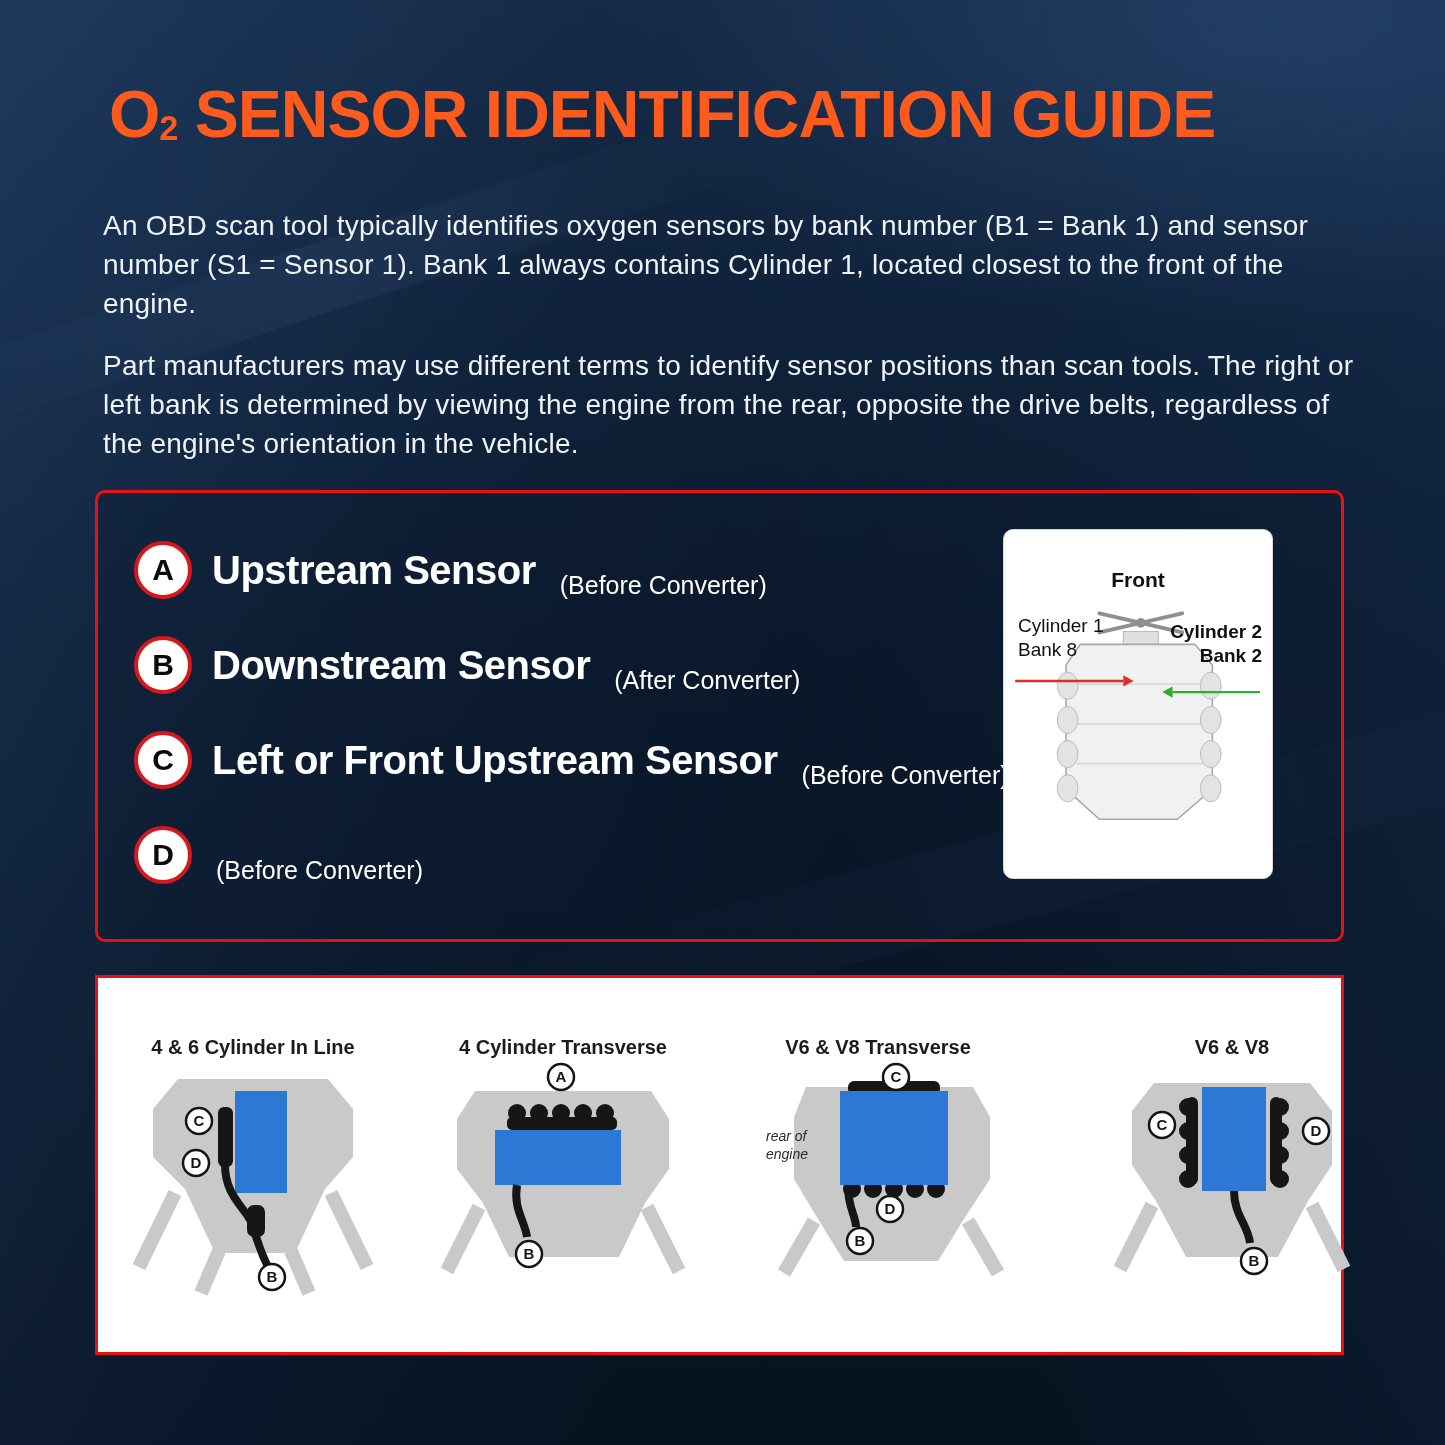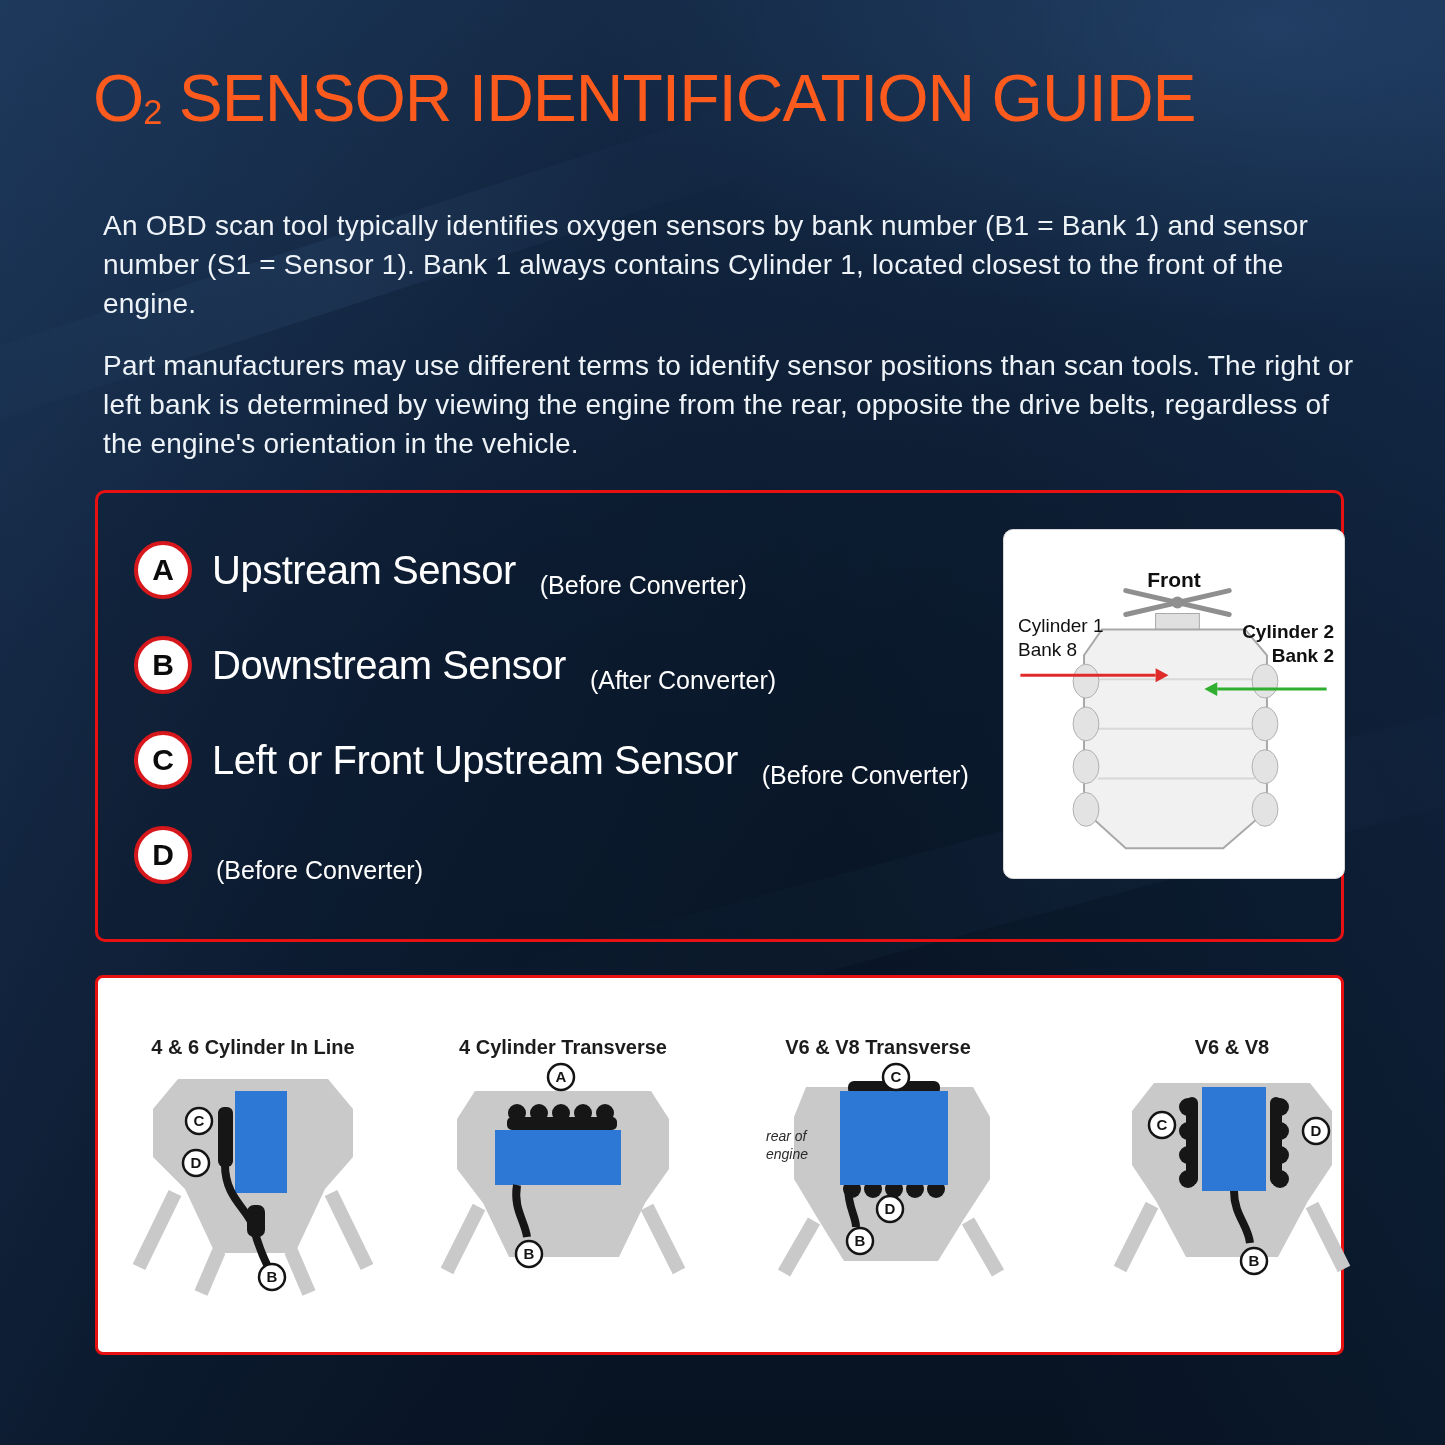--- a/index.html
+++ b/index.html
@@ -11,50 +11,50 @@
       linear-gradient(112deg, rgba(44,80,128,0.45) 0%, rgba(24,48,86,0.22) 34%, transparent 58%),
       linear-gradient(250deg, rgba(28,60,104,0.35) 0%, transparent 46%),
       linear-gradient(180deg, #12263f 0%, #0a1729 45%, #081322 100%);
   }
   .streak{position:absolute;pointer-events:none;}
   .streak1{left:-120px;top:240px;width:900px;height:70px;transform:rotate(-18deg);
     background:linear-gradient(90deg,transparent,rgba(90,130,180,0.10),transparent);}
   .streak2{left:500px;top:820px;width:1100px;height:90px;transform:rotate(-15deg);
     background:linear-gradient(90deg,transparent,rgba(70,110,160,0.08),transparent);}
 
-  .title{position:absolute;left:93px;top:60px;margin:0;font-size:66px;font-weight:normal;
+  .title{position:absolute;left:93px;top:60px;margin:16px;font-size:66px;font-weight:bold;
     color:#fd5a1e;letter-spacing:-1px;white-space:nowrap;}
   .title .sub{font-size:0.52em;vertical-align:-0.10em;}
 
   .para{position:absolute;left:95px;width:1268px;margin:8px;color:#eef3f8;
     font-size:28px;line-height:1.40;letter-spacing:0.2px;}
   .para1{top:198px;}
   .para2{top:338px;}
 
   
   .legend{position:absolute;left:95px;top:490px;width:1249px;height:452px;
     border:3px solid #e81111;border-radius:10px;background:rgba(12,24,44,0.28);box-sizing:border-box;}
   .legend-row{position:absolute;left:36px;display:flex;align-items:center;gap:20px;white-space:nowrap;}
   .row-a{top:48px}.row-b{top:143px}.row-c{top:238px}.row-d{top:333px}
   .badge{width:50px;height:50px;border-radius:50%;background:#ffffff;border:4px solid #d6181c;
     color:#0b0b0b;font-size:30px;font-weight:bold;display:flex;align-items:center;justify-content:center;flex:0 0 auto;}
-  .legend-label{color:#ffffff;font-size:40px;font-weight:normal;letter-spacing:-0.5px;}
+  .legend-label{color:#ffffff;font-size:40px;font-weight:bold;letter-spacing:-0.5px;}
   .legend-note{color:#ffffff;font-size:25px;margin-left:4px;position:relative;top:15px;}
 
   
-  .engine-fig{position:absolute;left:905px;top:36px;width:342px;height:350px;background:#ffffff;
+  .engine-fig{position:absolute;left:905px;top:36px;width:270px;height:350px;background:#ffffff;
     border-radius:10px;border:1px solid #d8d8d8;box-sizing:border-box;}
   .fig-svg{position:absolute;left:0;top:0;width:100%;height:100%;}
   .fig-front{position:absolute;top:38px;left:0;right:0;text-align:center;font-weight:bold;font-size:21px;color:#101010;}
   .fig-left{position:absolute;top:84px;left:14px;font-weight:normal;font-size:19px;color:#101010;line-height:1.25;}
   .fig-right{position:absolute;top:90px;right:10px;font-weight:bold;font-size:19px;color:#101010;line-height:1.25;text-align:right;}
 
   
   .diagram-panel{position:absolute;left:95px;top:975px;width:1249px;height:380px;background:#ffffff;
-    border:3px solid #e81111;border-radius:8px;box-sizing:border-box;}
+    border:3px solid #e81111;border-radius:0;box-sizing:border-box;}
   .diagram{position:absolute;top:58px;width:280px;text-align:center;}
   .diag1{left:15px}.diag2{left:325px}.diag3{left:640px}.diag4{left:994px}
   .diagram-title{font-size:20px;color:#1c1c1c;font-weight:bold;margin:0 0 2px 0;}
   .diagram svg{width:260px;height:245px;display:block;margin:0 auto;}
 
   svg text{font-family:"Liberation Sans",sans-serif;}
   .bcirc{fill:#ffffff;stroke:#141414;stroke-width:2.5px;}
   .btxt{font-size:15px;font-weight:bold;fill:#141414;text-anchor:middle;}
   .note-italic{font-size:14px;font-style:italic;fill:#2a2a2a;text-anchor:start;}
 </style>

